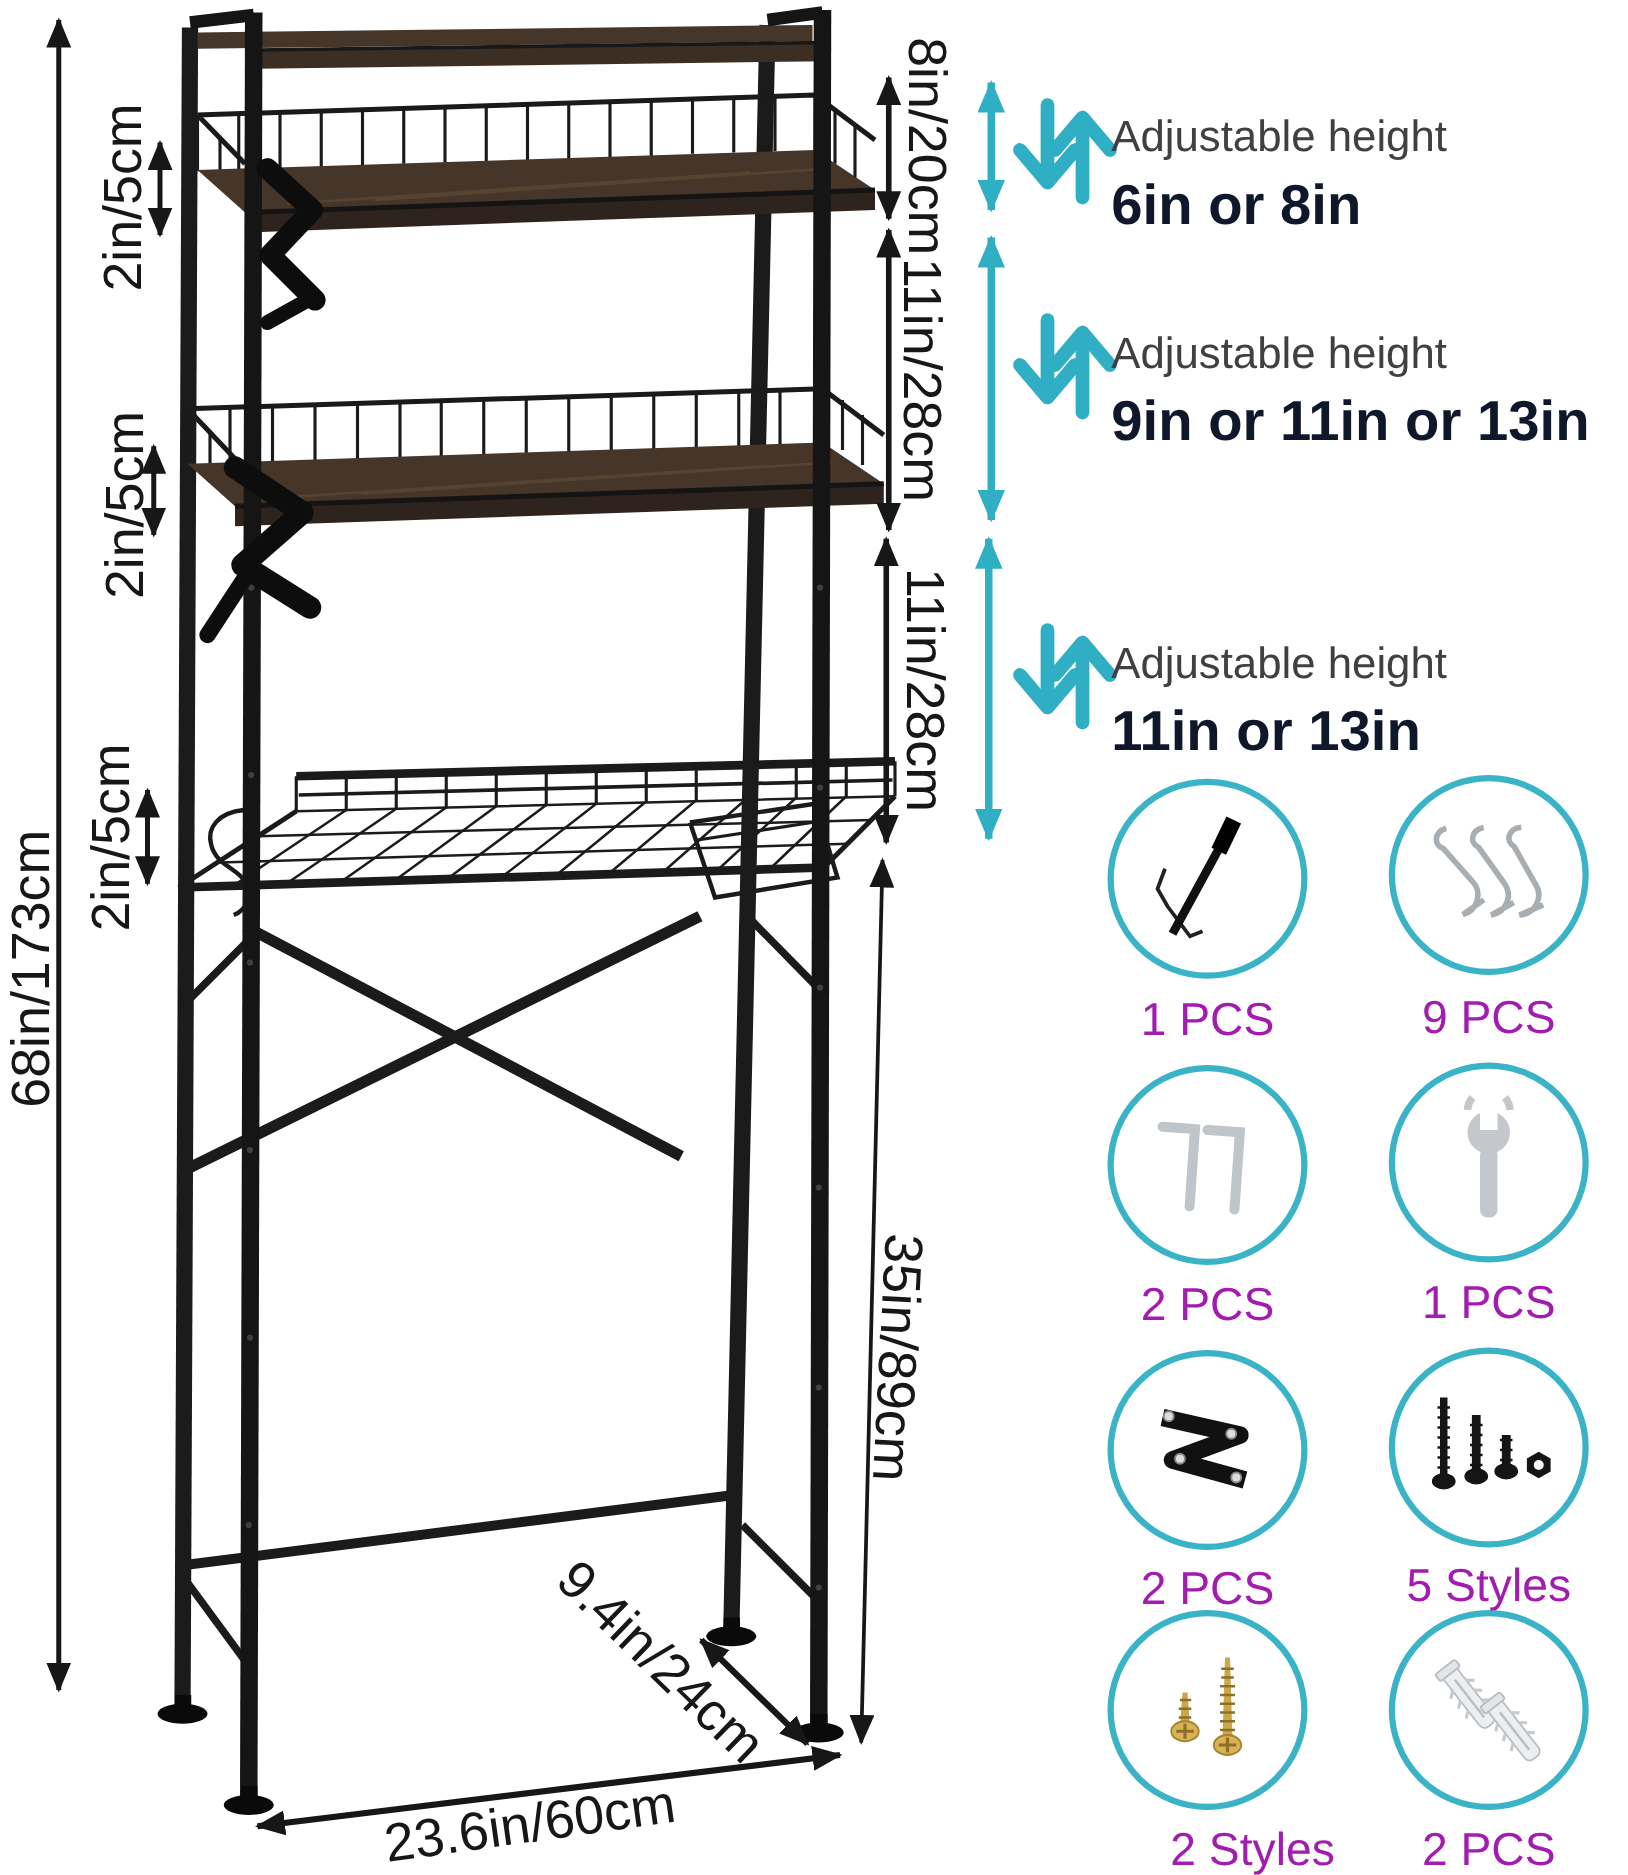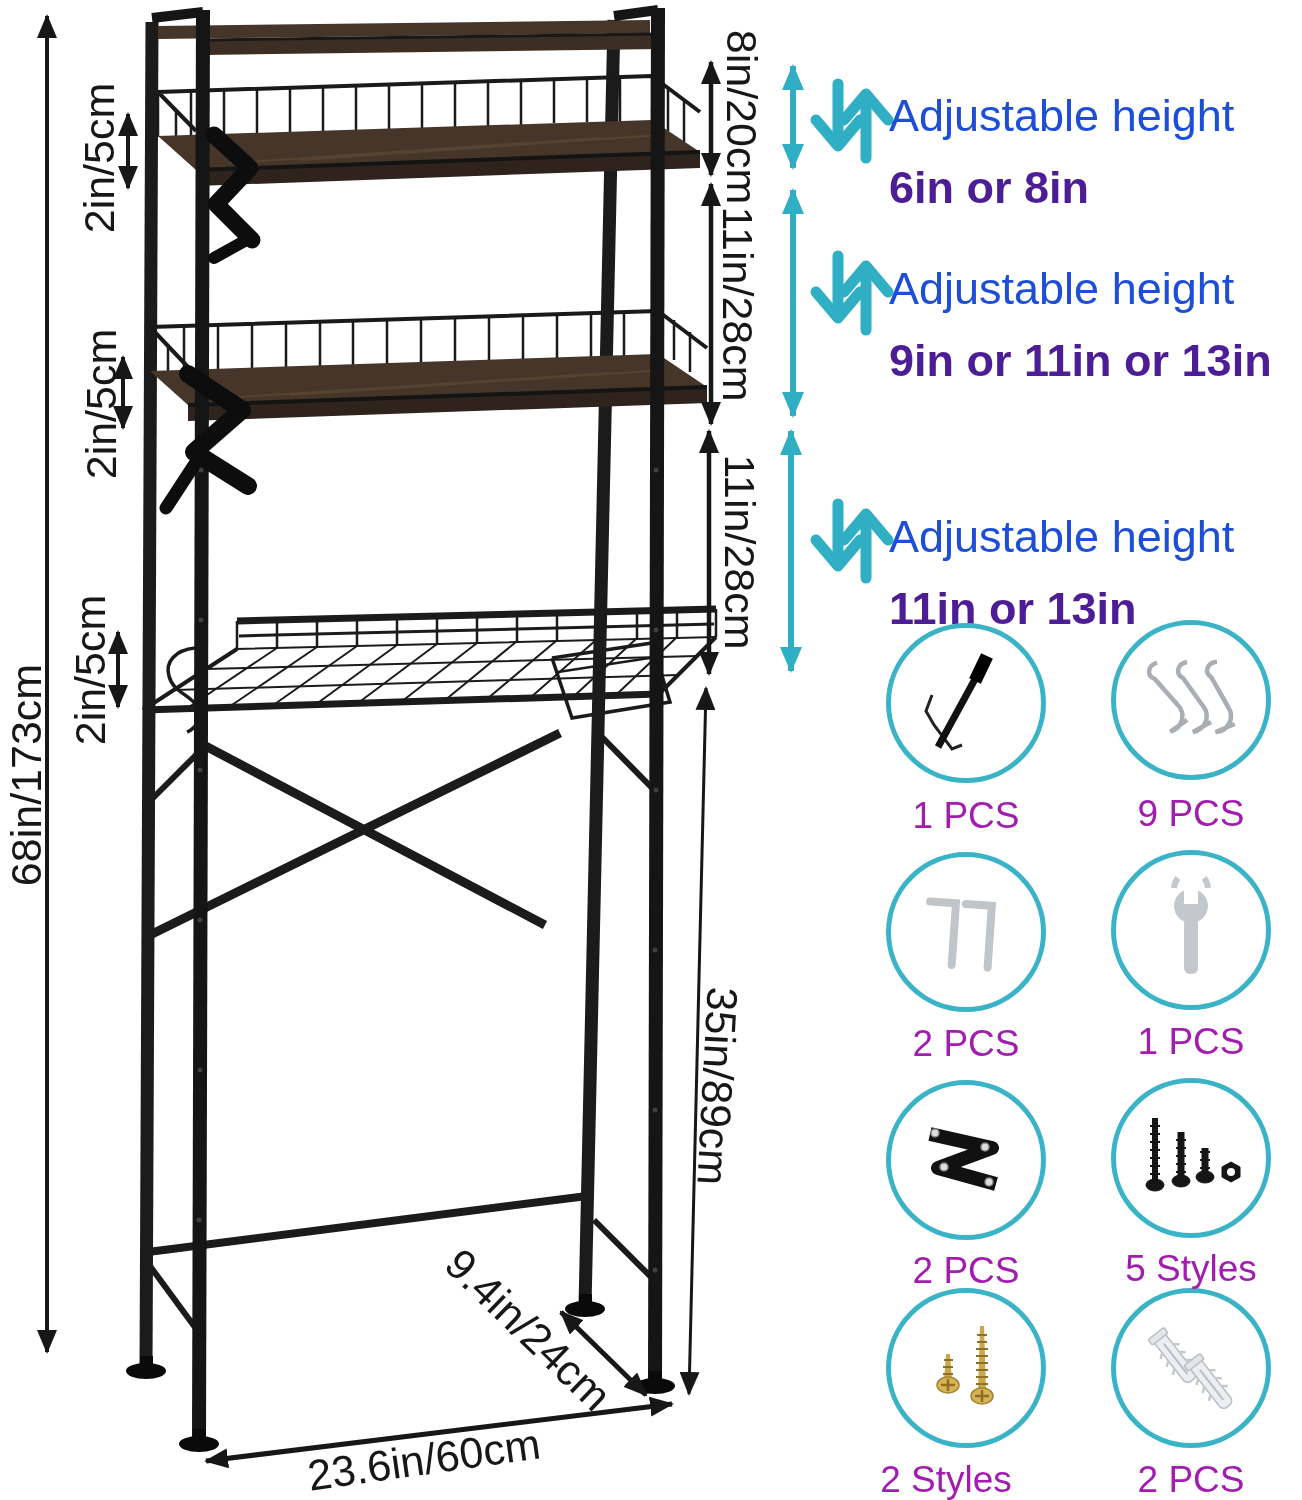--- a/index.html
+++ b/index.html
@@ -6,22 +6,22 @@
   body{
     width:1302px;height:1500px;position:relative;background:#ffffff;
     font-family:"Liberation Sans", sans-serif;overflow:hidden;
   }
   svg.stage{position:absolute;left:0;top:0;}
   .dim{
     position:absolute;color:#171717;font-size:43px;white-space:nowrap;
     transform:translate(-50%,-50%) rotate(var(--r,0deg));letter-spacing:0px;
   }
   .adj-block{position:absolute;white-space:nowrap;}
-  .adj-title{font-size:45px;color:#1d4ed8;}
-  .adj-value{font-size:45px;font-weight:700;color:#4c1d95;margin-top:20px;}
+  .adj-title{font-size:35px;color:#404040;}
+  .adj-value{font-size:45px;font-weight:700;color:#0f172a;margin-top:8px;}
   .pcircle{
     position:absolute;width:150px;height:150px;border:5px solid #3ab3c7;
     border-radius:50%;background:#fff;display:flex;align-items:center;
     justify-content:center;transform:translate(-50%,-50%);
   }
   .plabel{
     position:absolute;transform:translate(-50%,-50%);color:#a21caf;
     font-size:37px;white-space:nowrap;
   }
 </style>
@@ -281,14 +281,14 @@
     </g>
   </svg>
 </div>
 
 <div class="plabel" style="left:966px;top:816px">1 PCS</div>
 <div class="plabel" style="left:1191px;top:814px">9 PCS</div>
 <div class="plabel" style="left:966px;top:1044px">2 PCS</div>
 <div class="plabel" style="left:1191px;top:1042px">1 PCS</div>
 <div class="plabel" style="left:966px;top:1271px">2 PCS</div>
 <div class="plabel" style="left:1191px;top:1269px">5 Styles</div>
-<div class="plabel" style="left:946px;top:1480px">2 Styles</div>
+<div class="plabel" style="left:1002px;top:1480px">2 Styles</div>
 <div class="plabel" style="left:1191px;top:1480px">2 PCS</div>
 
 </body></html>

